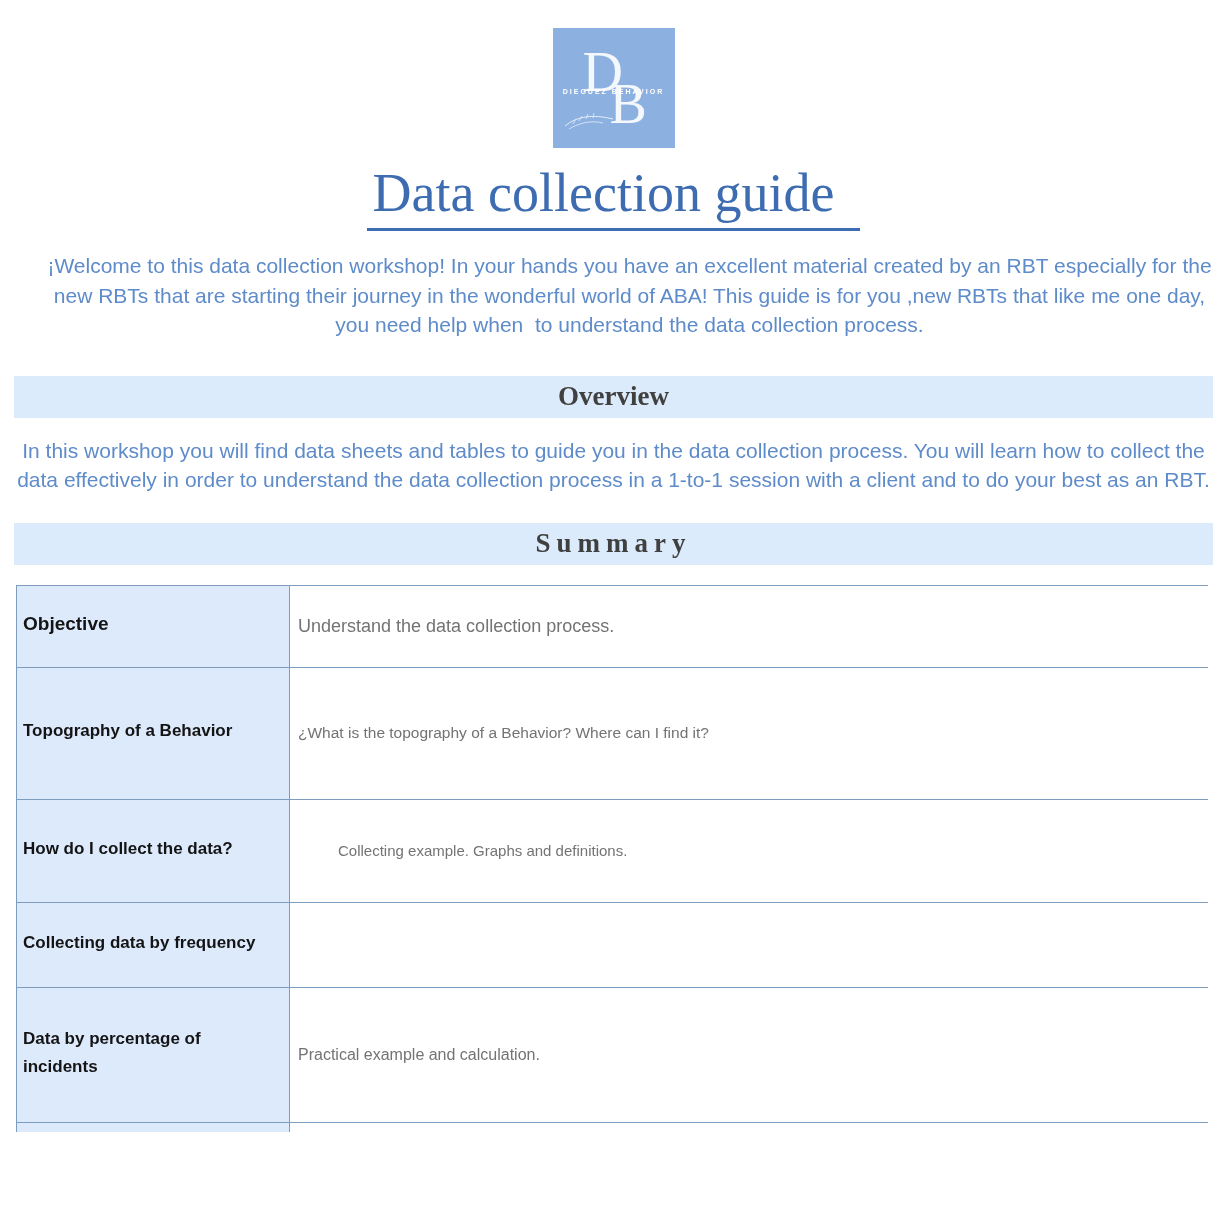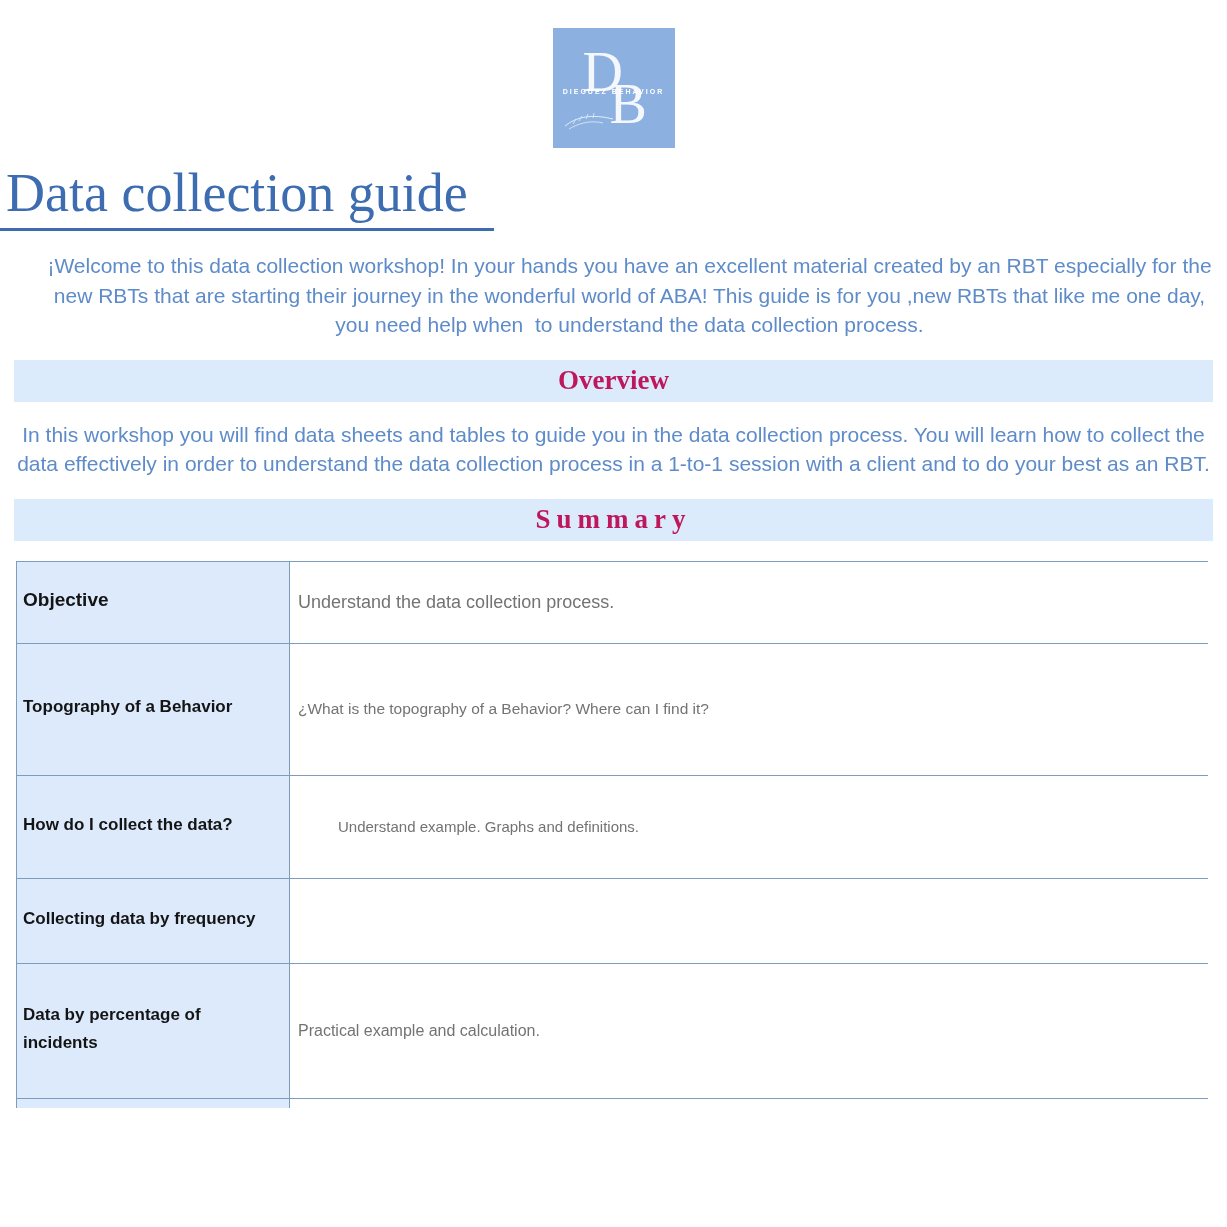--- a/index.html
+++ b/index.html
@@ -41,21 +41,21 @@
   .logo svg.flourish {
     position: absolute;
     left: 10px;
     top: 78px;
     opacity: .75;
   }
 
   
   h1.doc-title {
     margin: 14px 0 20px;
-    text-align: left;
+    text-align: center;
     font-family: "Liberation Serif", serif;
     font-weight: normal;
     font-size: 54px;
     color: #3d6cb1;
     line-height: 1.15;
   }
   h1.doc-title .underlined {
     display: inline-block;
     padding: 0 26px 4px 6px;
     border-bottom: 3px solid #3d6cb1;
@@ -63,37 +63,37 @@
 
   
   p.lead {
     margin: 0 auto;
     padding: 0 12px;
     text-align: center;
     color: #5e8bc9;
     font-size: 21px;
     line-height: 29.5px;
   }
-  p.lead.intro { margin-bottom: 20px; padding-left: 44px; }
-  p.lead.overview-body { margin-top: 18px; margin-bottom: 20px; }
+  p.lead.intro { margin-bottom: 36px; padding-left: 44px; }
+  p.lead.overview-body { margin-top: 18px; margin-bottom: 28px; }
 
   
   .band {
     margin: 0 14px;
     height: 42px;
     background: #dcebfb;
     display: flex;
     align-items: center;
     justify-content: center;
   }
   .band .band-heading {
     font-family: "Liberation Serif", serif;
     font-weight: bold;
     font-size: 27px;
-    color: #be185d;
+    color: #404040;
   }
   .band.summary-band { margin-top: 20px; }
   .band.summary-band .band-heading { letter-spacing: 6px; }
 
   
   .summary-table {
     margin: 20px 19px 0 16px;
     border-top: 1.5px solid #7d9cbe;
   }
   .trow {
@@ -181,21 +181,21 @@
   </div>
 
 
   <div class="trow r2">
     <div class="tcell-label">Topography of a Behavior</div>
     <div class="tcell-content">¿What is the topography of a Behavior? Where can I find it?</div>
   </div>
 
   <div class="trow r3">
     <div class="tcell-label">How do I collect the data?</div>
-    <div class="tcell-content">Understand example. Graphs and definitions.</div>
+    <div class="tcell-content">Collecting example. Graphs and definitions.</div>
   </div>
 
   <div class="trow r4">
     <div class="tcell-label">Collecting data by frequency</div>
   </div>
 
   <div class="trow r5">
     <div class="tcell-label">Data by percentage of incidents</div>
     <div class="tcell-content">Practical example and calculation.</div>
   </div>

